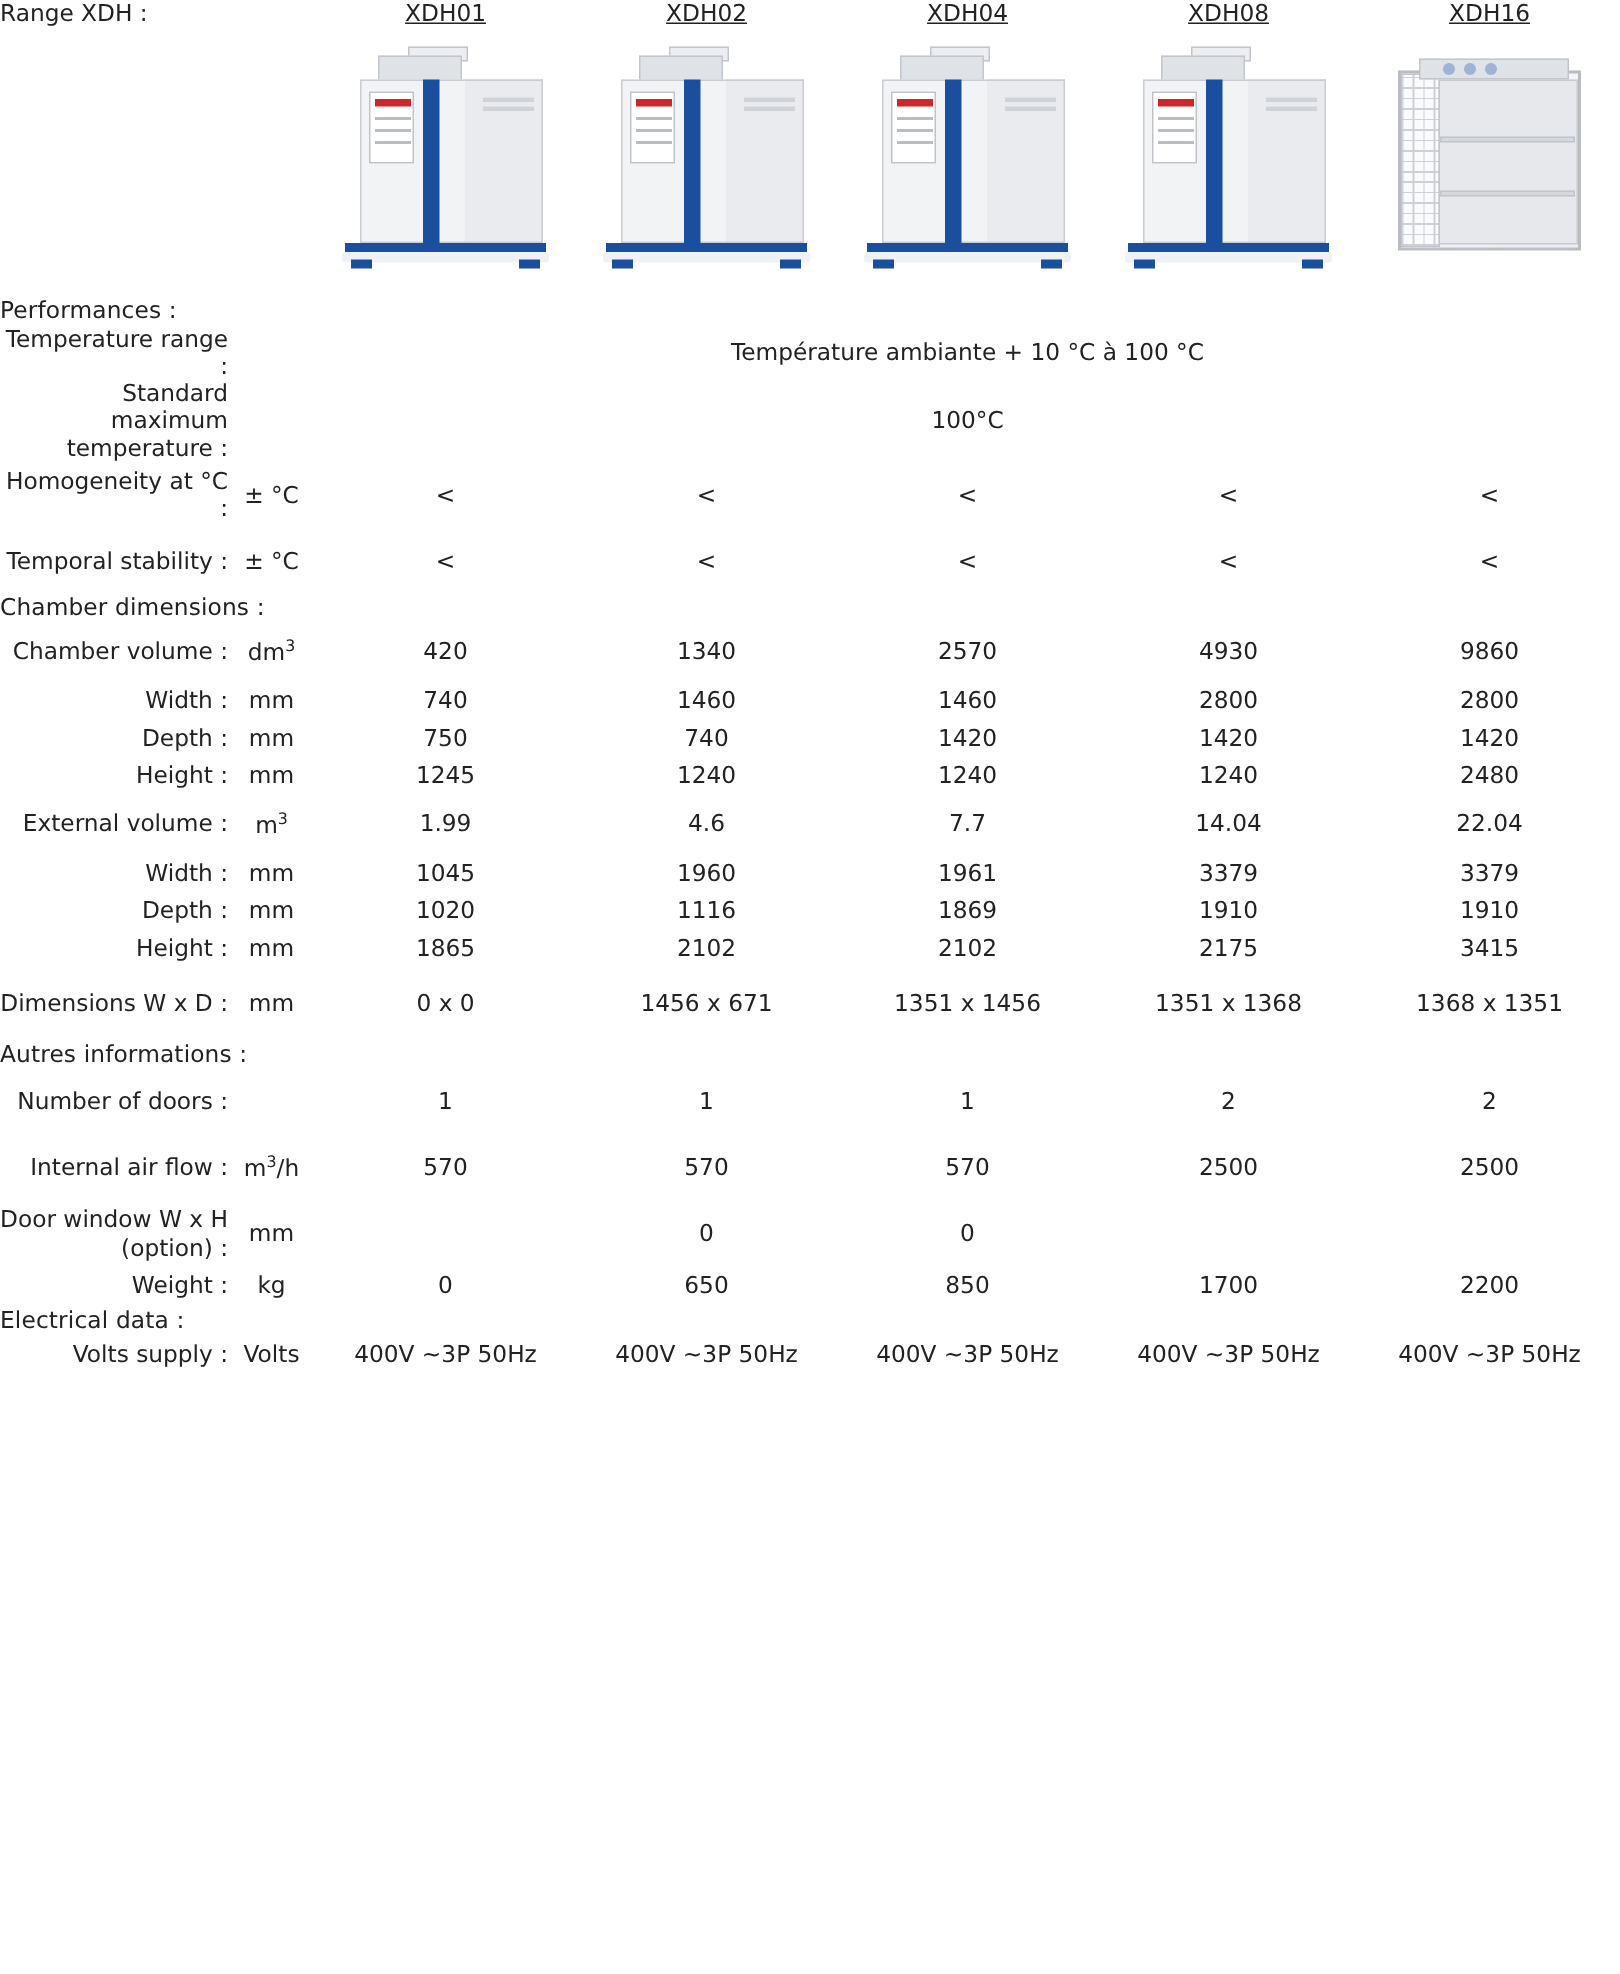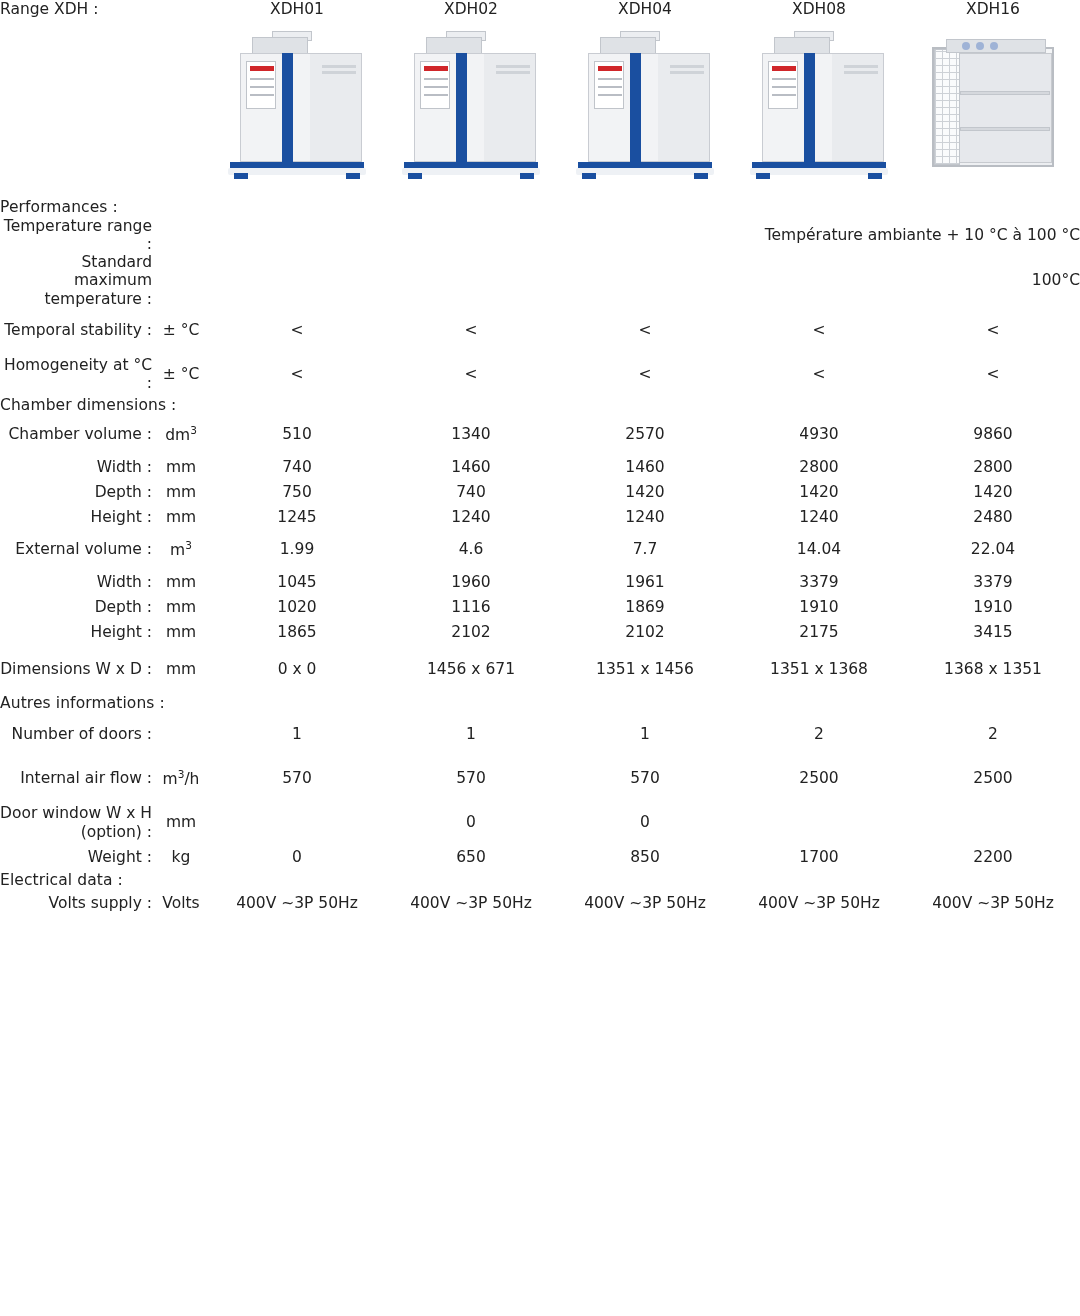--- a/index.html
+++ b/index.html
@@ -61,29 +61,30 @@
     font-size: 19px;
     color: #111111;
     padding-bottom: 6px;
   }
   .model-name {
     text-align: center;
     font-weight: bold;
     font-size: 16px;
     color: #1f3f8f;
     padding-bottom: 6px;
+    text-decoration: underline;
   }
   .img-cell {
     text-align: center;
     padding-bottom: 10px;
     height: 180px;
     vertical-align: bottom;
   }
   .full-note {
-    text-align: right;
+    text-align: center;
     font-size: 16.5px;
     color: #222222;
   }
   .tiny { font-size: 12.5px; }
   sup { font-size: 0.68em; vertical-align: super; }
   .r-tall td { height: 30px; }
   
   .oven { display: inline-block; position: relative; width: 150px; height: 150px; }
   .oven .shadow {
     position: absolute; left: 6px; right: 6px; bottom: 6px; height: 7px;
@@ -269,45 +270,45 @@
         <td class="row-label">Temperature range :</td>
         <td class="row-unit"></td>
         <td class="full-note" colspan="5">Température ambiante + 10 °C à 100 °C</td>
       </tr>
       <tr>
         <td class="row-label" style="height:42px">Standard maximum temperature :</td>
         <td class="row-unit"></td>
         <td class="full-note" colspan="5">100°C</td>
       </tr>
       <tr>
+        <td class="row-label" style="height:44px">Homogeneity at °C :</td>
+        <td class="row-unit">± °C</td>
+        <td class="val">&lt;</td>
+        <td class="val">&lt;</td>
+        <td class="val">&lt;</td>
+        <td class="val">&lt;</td>
+        <td class="val">&lt;</td>
+      </tr>
+      <tr>
         <td class="row-label" style="height:44px">Temporal stability :</td>
         <td class="row-unit">± °C</td>
         <td class="val">&lt;</td>
         <td class="val">&lt;</td>
         <td class="val">&lt;</td>
         <td class="val">&lt;</td>
         <td class="val">&lt;</td>
       </tr>
-      <tr>
-        <td class="row-label" style="height:44px">Homogeneity at °C :</td>
-        <td class="row-unit">± °C</td>
-        <td class="val">&lt;</td>
-        <td class="val">&lt;</td>
-        <td class="val">&lt;</td>
-        <td class="val">&lt;</td>
-        <td class="val">&lt;</td>
-      </tr>
 
       <tr class="section-head">
         <td colspan="7">Chamber dimensions :</td>
       </tr>
       <tr>
         <td class="row-label" style="height:40px">Chamber volume :</td>
         <td class="row-unit"><span>dm</span><sup>3</sup></td>
-        <td class="val">510</td>
+        <td class="val">420</td>
         <td class="val">1340</td>
         <td class="val">2570</td>
         <td class="val">4930</td>
         <td class="val">9860</td>
       </tr>
       <tr>
         <td class="row-label" style="height:25px">Width :</td>
         <td class="row-unit">mm</td>
         <td class="val">740</td>
         <td class="val">1460</td>

